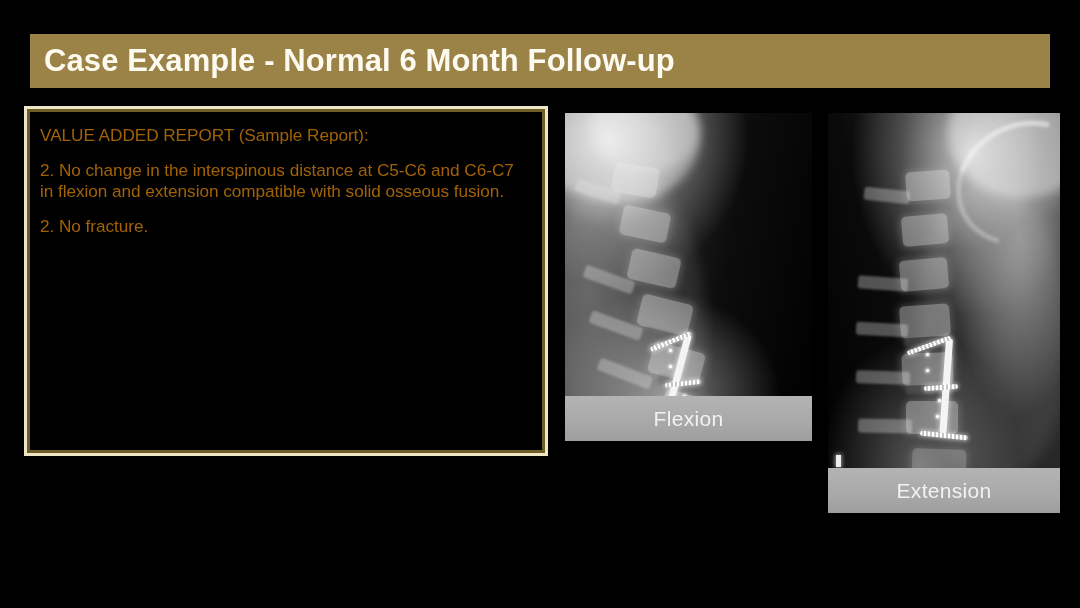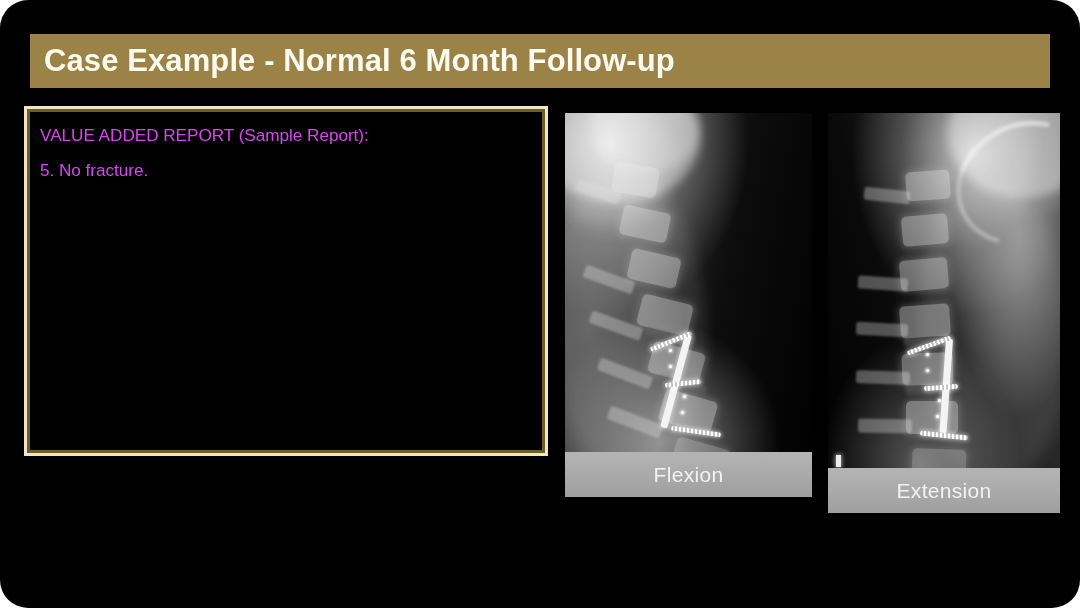--- a/index.html
+++ b/index.html
@@ -10,21 +10,20 @@
   }
   body {
     font-family: "Liberation Sans", sans-serif;
   }
   .slide {
     position: relative;
     width: 1080px;
     height: 608px;
     background: #000000;
     overflow: hidden;
-    border-radius: 28px;
   }
 
   
   .title-banner {
     position: absolute;
     left: 30px;
     top: 34px;
     width: 1020px;
     height: 54px;
     background: #9b8247;
@@ -53,38 +52,38 @@
     box-sizing: border-box;
     box-shadow: inset 0 0 0 3px #6e5f27;
     padding: 16px 16px 10px 13px;
   }
   .report-inner {
     position: relative;
     width: 100%;
     height: 100%;
   }
   .report-line {
-    color: #d946ef;
+    color: #a16207;
     font-size: 17.2px;
     line-height: 21.5px;
     margin: 0 0 13px 0;
     letter-spacing: -0.05px;
   }
 
   
   .xray-panel {
     position: absolute;
     overflow: hidden;
     background: #000;
   }
   #panel-flexion {
     left: 565px;
     top: 113px;
     width: 247px;
-    height: 384px;
+    height: 328px;
   }
   #panel-extension {
     left: 828px;
     top: 113px;
     width: 232px;
     height: 400px;
   }
   .xray-image {
     position: absolute;
     inset: 0;
@@ -194,21 +193,22 @@
 
 <div class="slide">
 
   <div class="title-banner">
     <div class="title-text">Case Example - Normal 6 Month Follow-up</div>
   </div>
 
   <div class="report-box">
     <div class="report-inner">
       <p class="report-line">VALUE ADDED REPORT (Sample Report):</p>
-      <p class="report-line">5. No fracture.</p>
+      <p class="report-line">2. No change in the interspinous distance at C5-C6 and C6-C7 in flexion and extension compatible with solid osseous fusion.</p>
+      <p class="report-line">2. No fracture.</p>
     </div>
   </div>
 
   <div class="xray-panel" id="panel-flexion">
     <div class="xray-image">
       <div class="film-base"></div>
 
       <div class="soft-tissue" style="left:-10px; top:60px; width:150px; height:300px; border-radius:40% 55% 50% 45%;"></div>
       <div class="soft-tissue" style="left:-20px; top:-10px; width:130px; height:120px; border-radius:50%;"></div>
 

